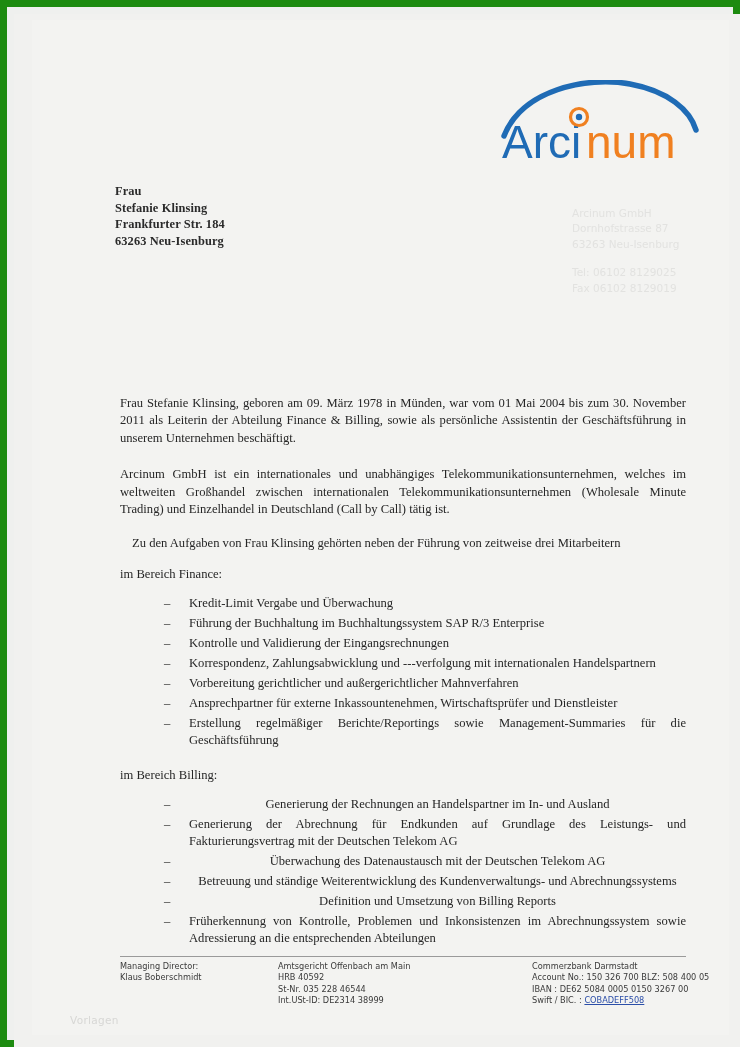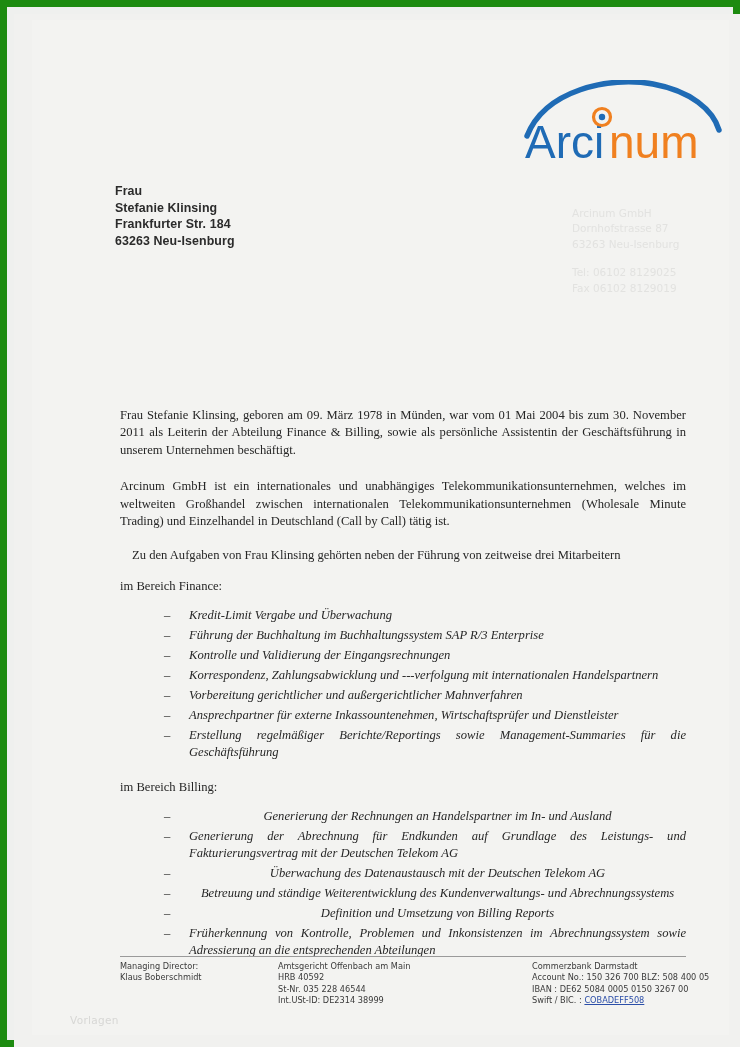--- a/index.html
+++ b/index.html
@@ -41,31 +41,30 @@
     box-sizing: border-box;
   }
 
   
   .logo-wrap {
     position: absolute;
     left: 468px;
     top: 60px;
     width: 200px;
     height: 84px;
-    margin-left: 23px;
   }
   .logo-svg { display: block; }
 
   
   .recipient {
     position: absolute;
     left: 83px;
     top: 163px;
     width: 300px;
-    font-family: Liberation Sans, sans-serif;
+    font-family: Liberation Serif, serif;
     font-size: 12.4px;
     font-weight: bold;
     line-height: 16.6px;
     color: #2b2b2b;
     letter-spacing: 0.1px;
   }
   .recipient div { white-space: nowrap; }
 
   
   .sender {
@@ -104,21 +103,21 @@
     left: 88px;
     top: 375px;
     width: 566px;
     font-family: "Liberation Serif", serif;
     font-size: 12.6px;
     line-height: 17.4px;
     color: #262626;
   }
   .para {
     text-align: justify;
-    margin: 12px 0 17px 0;
+    margin: 0 0 17px 0;
   }
   .para.lead { margin-bottom: 19px; }
   .section-intro {
     margin: 0 0 13px 12px;
     text-align: left;
   }
   .section-head {
     margin: 0 0 12px 0;
     text-align: left;
   }
@@ -126,21 +125,20 @@
   ul.task-list {
     list-style: none;
     margin: 0 0 17px 0;
     padding: 0 0 0 44px;
   }
   ul.task-list li {
     position: relative;
     padding-left: 25px;
     margin-bottom: 2.5px;
     text-align: justify;
-    font-style: italic;
   }
   ul.task-list li::before {
     content: "\2013";
     position: absolute;
     left: 0;
     top: 0;
     color: #262626;
   }
   ul.task-list li.nojust { text-align: center; }
 

